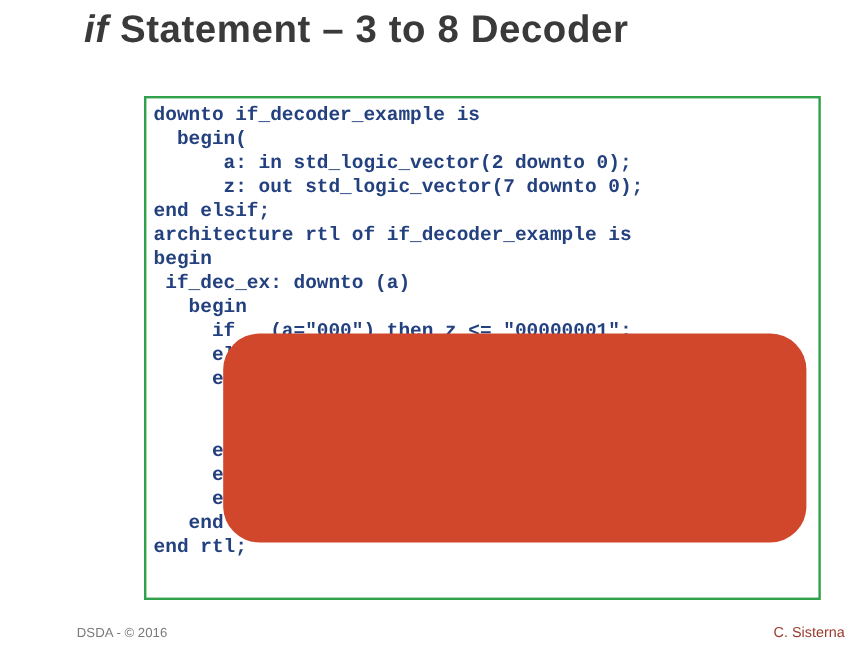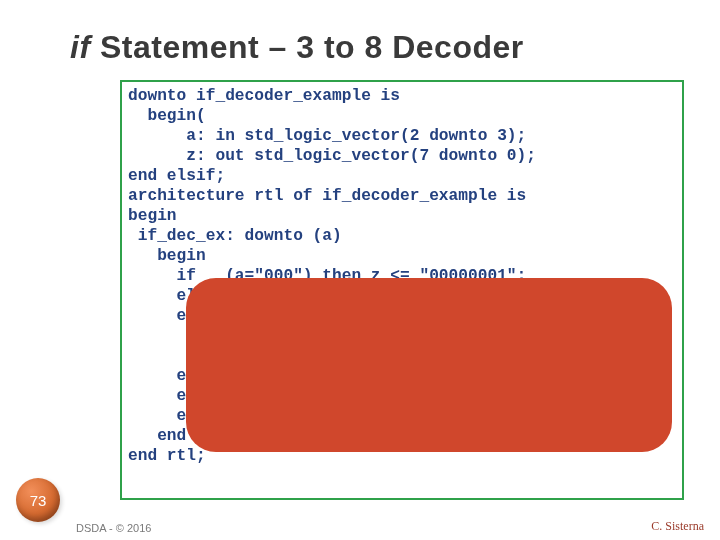--- a/index.html
+++ b/index.html
@@ -17,21 +17,20 @@
   }
   .title {
     position: absolute;
     top: 6px;
     left: 70px;
     right: 20px;
     font-size: 32px;
     font-weight: 400;
     color: #3a3a3a;
     letter-spacing: 0.5px;
-    margin-top: 23px;
   }
   .title .ital { font-style: italic; font-weight: bold; }
   .title .norm { font-weight: bold; }
   .code-box {
     position: absolute;
     top: 80px;
     left: 120px;
     width: 564px;
     height: 420px;
     border: 2px solid #2fa14a;
@@ -66,67 +65,63 @@
     background: radial-gradient(circle at 35% 30%, #f28f5a 0%, #d56a30 55%, #a84a1d 100%);
     display: flex;
     align-items: center;
     justify-content: center;
     color: #fff;
     font-size: 15px;
     box-shadow: inset -2px -4px 6px rgba(0,0,0,0.25), 2px 2px 4px rgba(0,0,0,0.15);
   }
   .footer-left {
     position: absolute;
-    left: 76px;
+    left: 64px;
     bottom: 6px;
     font-size: 11px;
     color: #7a7a7a;
   }
   .footer-right {
     position: absolute;
     right: 16px;
     bottom: 6px;
     font-size: 12px;
     color: #9a3a2a;
-    font-family: Liberation Serif, serif;
   }
 </style>
 </head>
 <body>
 
 <div class="slide">
 
   <h1 class="title">
     <span class="ital">if</span><span class="norm"> Statement – 3 to 8 Decoder</span>
   </h1>
 
   <div class="code-box">
     <div class="code"><span>downto if_decoder_example is</span>
 <span>  begin(</span>
-<span>      a: in std_logic_vector(2 downto 3);</span>
+<span>      a: in std_logic_vector(2 downto 0);</span>
 <span>      z: out std_logic_vector(7 downto 0);</span>
 <span>end elsif;</span>
 <span>architecture rtl of if_decoder_example is</span>
 <span>begin</span>
 <span> if_dec_ex: downto (a)</span>
 <span>   begin</span>
 <span>     if   (a="000") then z &lt;= "00000001";</span>
 <span>     elsif(a="001") then z &lt;= "00000010";</span>
 <span>     elsif(a="010") then z &lt;= "00000100";</span>
 <span>                .</span>
 <span>                .</span>
 <span>     elsif(a="110") then z &lt;= "01000000";</span>
 <span>     else                z &lt;= "10000000";</span>
 <span>     end if;</span>
 <span>   end process if_dec_ex;</span>
 <span>end rtl;</span></div>
   </div>
 
   <div class="overlay"></div>
 
-  <div class="page-badge">
-    <span>73</span>
-  </div>
 
   <div class="footer-left">DSDA - © 2016</div>
   <div class="footer-right">C. Sisterna</div>
 
 </div>
 
 </body></html>

